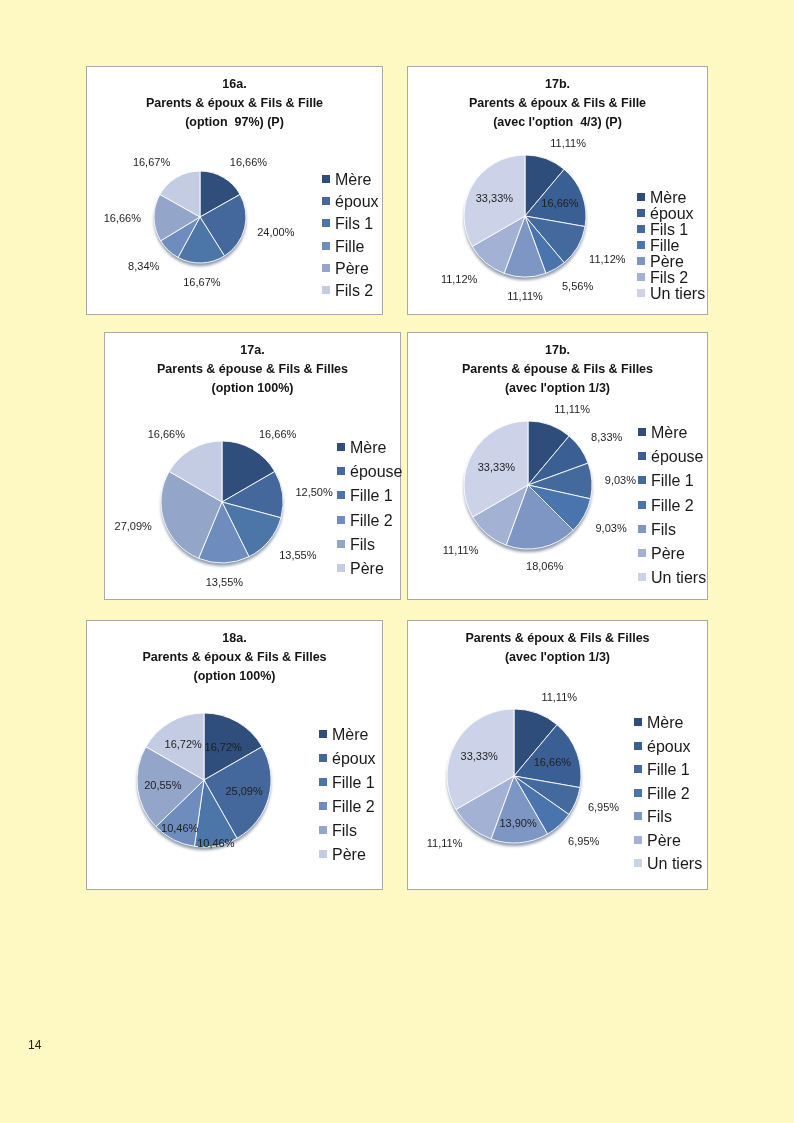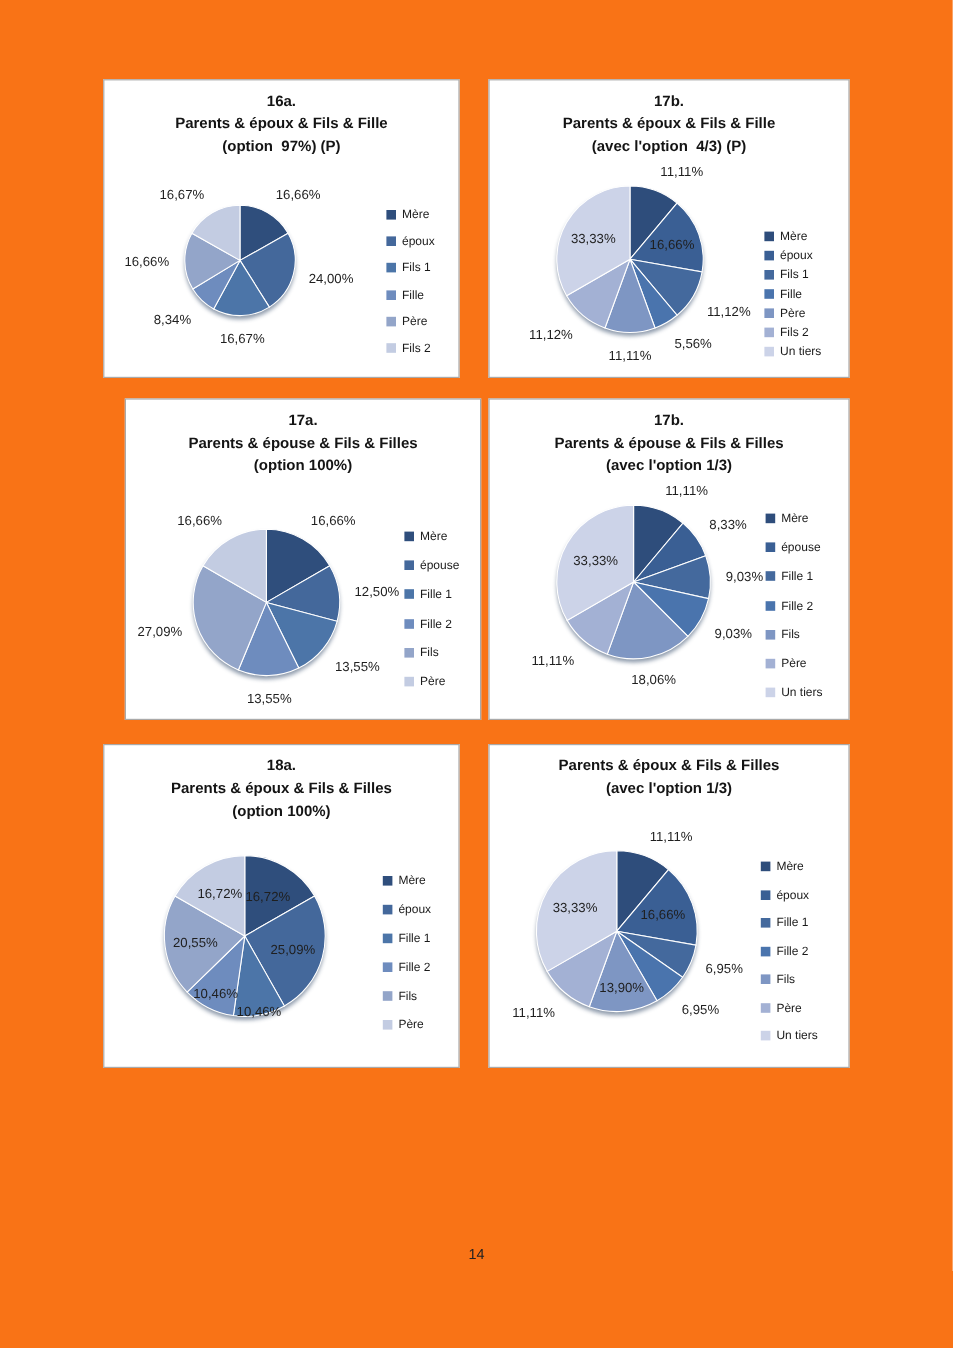--- a/index.html
+++ b/index.html
@@ -1,19 +1,19 @@
 <!DOCTYPE html>
 <html><head>
 <meta charset="utf-8">
 <style>
   html,body{margin:0;padding:0;background:#ffffff;}
   .page{
     position:relative;
     width:794px;height:1123px;
-    background:#f97316;
+    background:#fef9c3;
     font-family:"Liberation Sans",sans-serif;
     margin:0 auto;
     overflow:hidden;
   }
   .panel{
     position:absolute;
     background:#ffffff;
     border:1px solid #a9a9a9;
     box-sizing:border-box;
   }
@@ -39,32 +39,32 @@
     align-items:flex-start;
     box-sizing:border-box;
   }
   .swatch{
     width:8px;height:8px;
     margin:2px 5px 0 0;
     flex:none;
     display:inline-block;
   }
   .legend-text{
-    font-size:10px;
+    font-size:16px;
     line-height:13px;
     color:#1a1a1a;
     white-space:nowrap;
   }
   .page-number{
     position:absolute;
     left:0;right:0;
     top:1038px;
-    text-align:center;
     font-size:12px;
     color:#222222;
+    padding-left:28px;
   }
 </style>
 </head>
 <body>
 
 <div class="page">
   <div id="charts-root">
       <div class="panel" style="left: 86px; top: 66px; width: 297px; height: 249px;">
         <div class="chart-title"><div>16a.</div><div>Parents &amp; époux &amp; Fils &amp; Fille</div><div>(option  97%) (P)</div></div>
         <svg width="297" height="249" viewBox="0 0 297 249" class="pie-svg">

